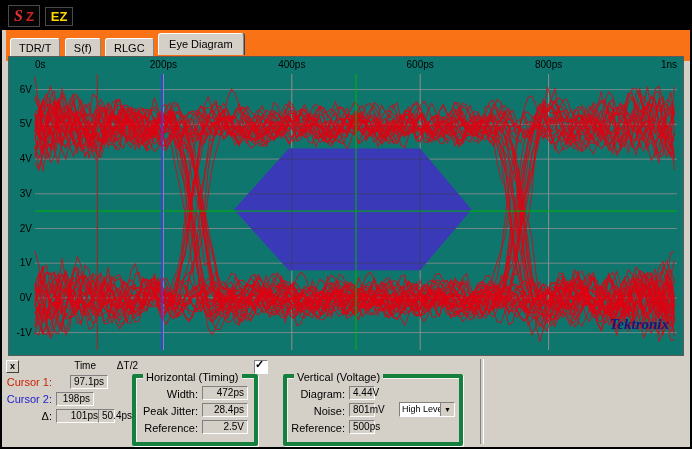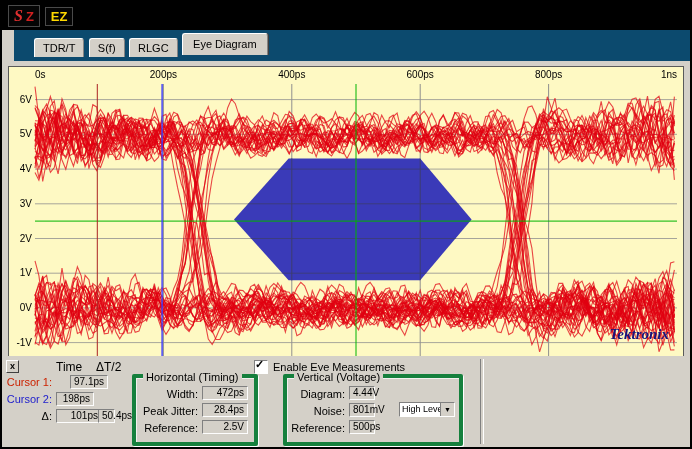--- a/index.html
+++ b/index.html
@@ -7,32 +7,32 @@
   .window{position:relative;width:692px;height:449px;background:#d4d0c8;border:2px solid #000;box-sizing:border-box;overflow:hidden}
 
   
   .titlebar{position:absolute;top:0;left:0;right:0;height:28px;background:#000;display:flex;align-items:center;gap:5px;padding-left:6px}
   .logo-box{display:inline-flex;align-items:baseline;gap:3px;border:1px solid #4a4a4a;padding:1px 5px;background:#050505}
   .logo-s{color:#e03030;font:italic bold 16px "Liberation Serif",serif}
   .logo-z{color:#d02020;font:bold 13px "Liberation Sans",sans-serif}
   .logo-ez{color:#ffd800;font:bold 13px "Liberation Sans",sans-serif}
 
   
-  .tabbar{position:absolute;top:28px;left:12px;right:0;height:26px;background:#0c4a6e;padding:5px 0 0 20px;white-space:nowrap}
+  .tabbar{position:absolute;top:28px;left:4px;right:0;height:26px;background:#f97316;padding:5px 0 0 4px;white-space:nowrap}
   .tab{display:inline-block;position:relative;font-size:11px;color:#000;background:#d4d0c8;padding:3px 8px 3px;border:1px solid #848484;border-bottom:none;border-top-color:#fff;border-left-color:#fff;border-top-left-radius:3px;border-top-right-radius:3px;cursor:pointer;vertical-align:bottom}
   .tab.active{padding:4px 10px 5px;top:-2px;z-index:2;box-shadow:1px 0 0 #404040}
 
   
-  .plotpanel{position:absolute;left:6px;top:64px;width:676px;height:300px;background:#fef9c3;border:1px solid #5a5a5a;box-sizing:border-box}
+  .plotpanel{position:absolute;left:6px;top:54px;width:676px;height:300px;background:#0f766e;border:1px solid #5a5a5a;box-sizing:border-box}
   svg{display:block;font-family:"Liberation Sans",sans-serif}
 
   
   .bottom{position:absolute;left:0;top:354px;right:0;bottom:0;background:#d4d0c8}
   .closebox{position:absolute;left:4px;top:4px;width:13px;height:13px;background:#d4d0c8;border:1px solid;border-color:#fff #404040 #404040 #fff;font:bold 9px "Liberation Sans",sans-serif;text-align:center;line-height:11px;cursor:pointer;padding:0}
-  .hdr{position:absolute;font-size:12px;color:#000;text-align:left}
+  .hdr{position:absolute;font-size:10px;color:#000;text-align:right}
   .hdr-time{left:54px;top:4px;width:40px}
   .hdr-dt2{left:94px;top:4px;width:42px}
   .rlabel{position:absolute;left:0;width:50px;text-align:right;font-size:11px}
   .c1{color:#cc2200}.c2{color:#2222cc}
   .vbox{position:absolute;height:14px;background:#d4d0c8;border:1px solid;border-color:#808080 #fdfdfd #fdfdfd #808080;font-size:10px;color:#000;text-align:right;padding:0 3px;line-height:12px;box-sizing:border-box}
   .chk{position:absolute;left:252px;top:4px;display:flex;align-items:center;cursor:pointer}
   .chkbox{width:12px;height:12px;background:#fff;border:1px solid;border-color:#808080 #fff #fff #808080;position:relative;margin-right:5px}
   .chkmark{position:absolute;left:0;top:-3px;font-size:11px;font-weight:bold;color:#000}
   .chklabel{font-size:11px;color:#000}
   .group{position:absolute;border:4px solid #15803d;border-radius:2px;box-shadow:1px 1px 0 #fff, inset 1px 1px 0 rgba(255,255,255,.7)}
@@ -201,21 +201,20 @@
     <div class="vbox" style="left:54px;top:36px;width:38px">198ps</div>
 
     <div class="rlabel" style="top:54px">Δ:</div>
     <div class="vbox" style="left:54px;top:53px;width:46px">101ps</div>
     <div class="vbox" style="left:96px;top:53px;width:17px">50.4ps</div>
 
     <label class="chk">
       <span class="chkbox">
         <span class="chkmark">✓</span>
       </span>
-      <span class="chklabel">Enable Eye Measurements</span>
     </label>
 
     <div class="group gH">
       <span class="legend">Horizontal (Timing)</span>
       <span class="grow-lbl row1l">Width:</span>
       <span class="vbox grow-box row1b">472ps</span>
       <span class="grow-lbl row2l">Peak Jitter:</span>
       <span class="vbox grow-box row2b">28.4ps</span>
       <span class="grow-lbl row3l">Reference:</span>
       <span class="vbox grow-box row3b">2.5V</span>

